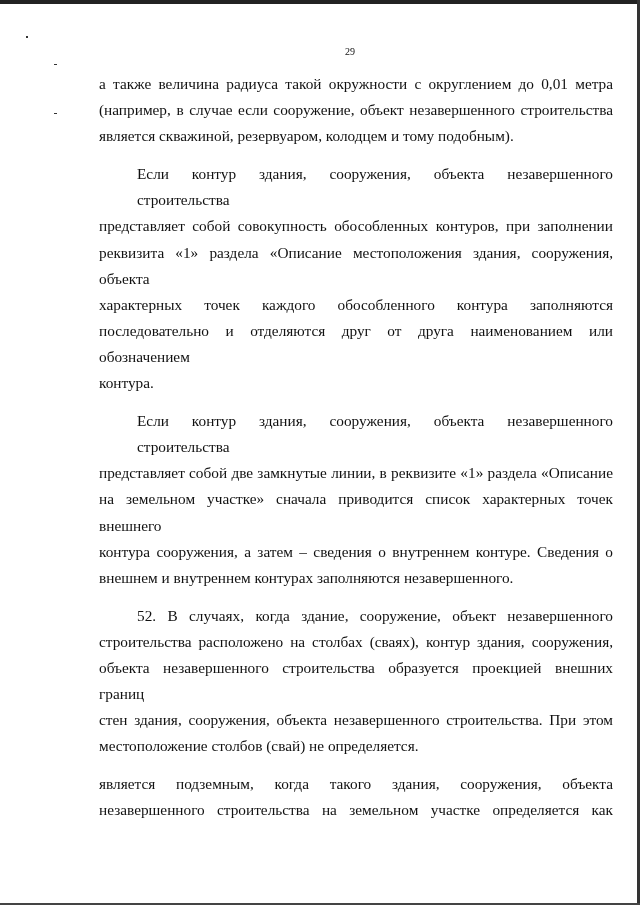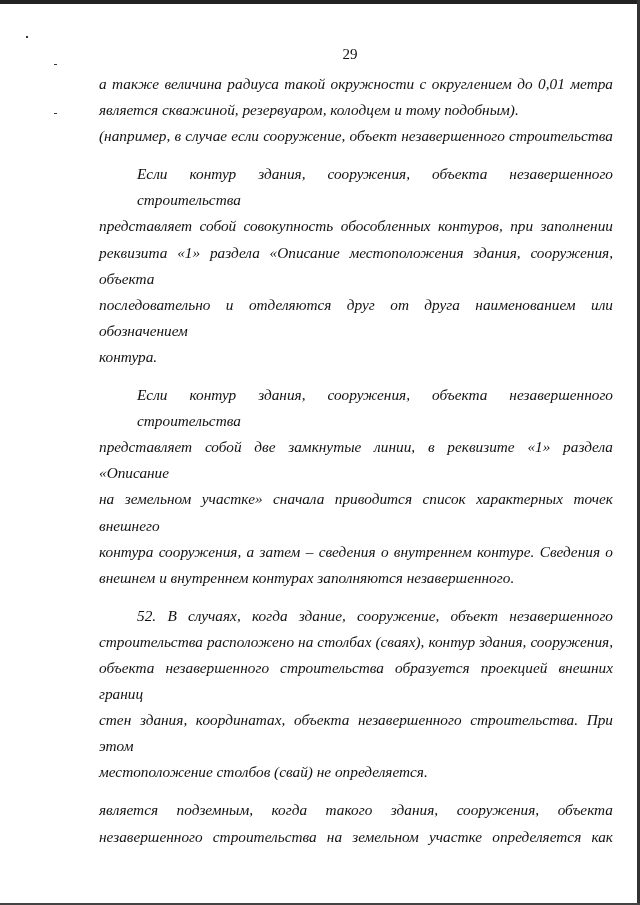--- a/index.html
+++ b/index.html
@@ -3,67 +3,68 @@
 <meta charset="utf-8">
 <style>
   html, body { margin:0; padding:0; }
   body { width:640px; height:905px; background:#fff; position:relative; overflow:hidden;
          font-family:"Liberation Serif", serif; color:#111; }
   .topbar { position:absolute; left:0; top:0; width:640px; height:4px; background:#222; }
   .rightbar { position:absolute; right:0; top:0; width:3px; height:905px; background:#333; }
   .botline { position:absolute; left:0; bottom:0; width:640px; height:2px; background:#444; }
   .speck { position:absolute; background:#333; }
   .pagenum { position:absolute; top:46px; left:0; width:640px; text-align:center; padding-left:60px; box-sizing:border-box;
-             font-size:15px; }
+             font-size:10px; }
   .content { position:absolute; left:99px; top:71px; width:514px; font-size:15.3px; line-height:26.1px; }
   .p { margin:0; text-align:justify; text-align-last:auto; }
   .gap { margin-top:12px; }
-  .line { display:block; text-align:justify; text-align-last:justify; white-space:normal;font-style:italic; }
+  .line { display:block; text-align:justify; text-align-last:justify; white-space:normal; }
   .line.last { text-align-last:left; }
 </style>
 </head>
 <body>
 
 <div class="topbar"></div>
 <div class="rightbar"></div>
 <div class="botline"></div>
 <div class="speck" style="left:26px;top:36px;width:2px;height:2px;"></div>
 <div class="speck" style="left:54px;top:64px;width:3px;height:1px;"></div>
 <div class="speck" style="left:54px;top:113px;width:3px;height:1px;"></div>
 
 <div class="pagenum">29</div>
 
 <div class="content">
   <div class="p">
     <span class="line">а также величина радиуса такой окружности с округлением до 0,01 метра</span>
+    <span class="line">(например, в случае если сооружение, объект незавершенного строительства</span>
     <span class="line last">является скважиной, резервуаром, колодцем и тому подобным).</span>
-    <span class="line">(например, в случае если сооружение, объект незавершенного строительства</span>
   </div>
 
   <div class="p gap">
     <span class="line" style="padding-left:38px">Если контур здания, сооружения, объекта незавершенного строительства</span>
     <span class="line">представляет собой совокупность обособленных контуров, при заполнении</span>
     <span class="line">реквизита «1» раздела «Описание местоположения здания, сооружения, объекта</span>
+    <span class="line">характерных точек каждого обособленного контура заполняются</span>
     <span class="line">последовательно и отделяются друг от друга наименованием или обозначением</span>
     <span class="line last">контура.</span>
   </div>
 
   <div class="p gap">
     <span class="line" style="padding-left:38px">Если контур здания, сооружения, объекта незавершенного строительства</span>
     <span class="line">представляет собой две замкнутые линии, в реквизите «1» раздела «Описание</span>
     <span class="line">на земельном участке» сначала приводится список характерных точек внешнего</span>
     <span class="line">контура сооружения, а затем – сведения о внутреннем контуре. Сведения о</span>
     <span class="line last">внешнем и внутреннем контурах заполняются незавершенного.</span>
   </div>
 
   <div class="p gap">
     <span class="line" style="padding-left:38px">52. В случаях, когда здание, сооружение, объект незавершенного</span>
     <span class="line">строительства расположено на столбах (сваях), контур здания, сооружения,</span>
     <span class="line">объекта незавершенного строительства образуется проекцией внешних границ</span>
-    <span class="line">стен здания, координатах, объекта незавершенного строительства. При этом</span>
+    <span class="line">стен здания, сооружения, объекта незавершенного строительства. При этом</span>
     <span class="line last">местоположение столбов (свай) не определяется.</span>
   </div>
 
   <div class="p gap">
     <span class="line">является подземным, когда такого здания, сооружения, объекта</span>
     <span class="line">незавершенного строительства на земельном участке определяется как</span>
 
   </div>
 
 </div>

